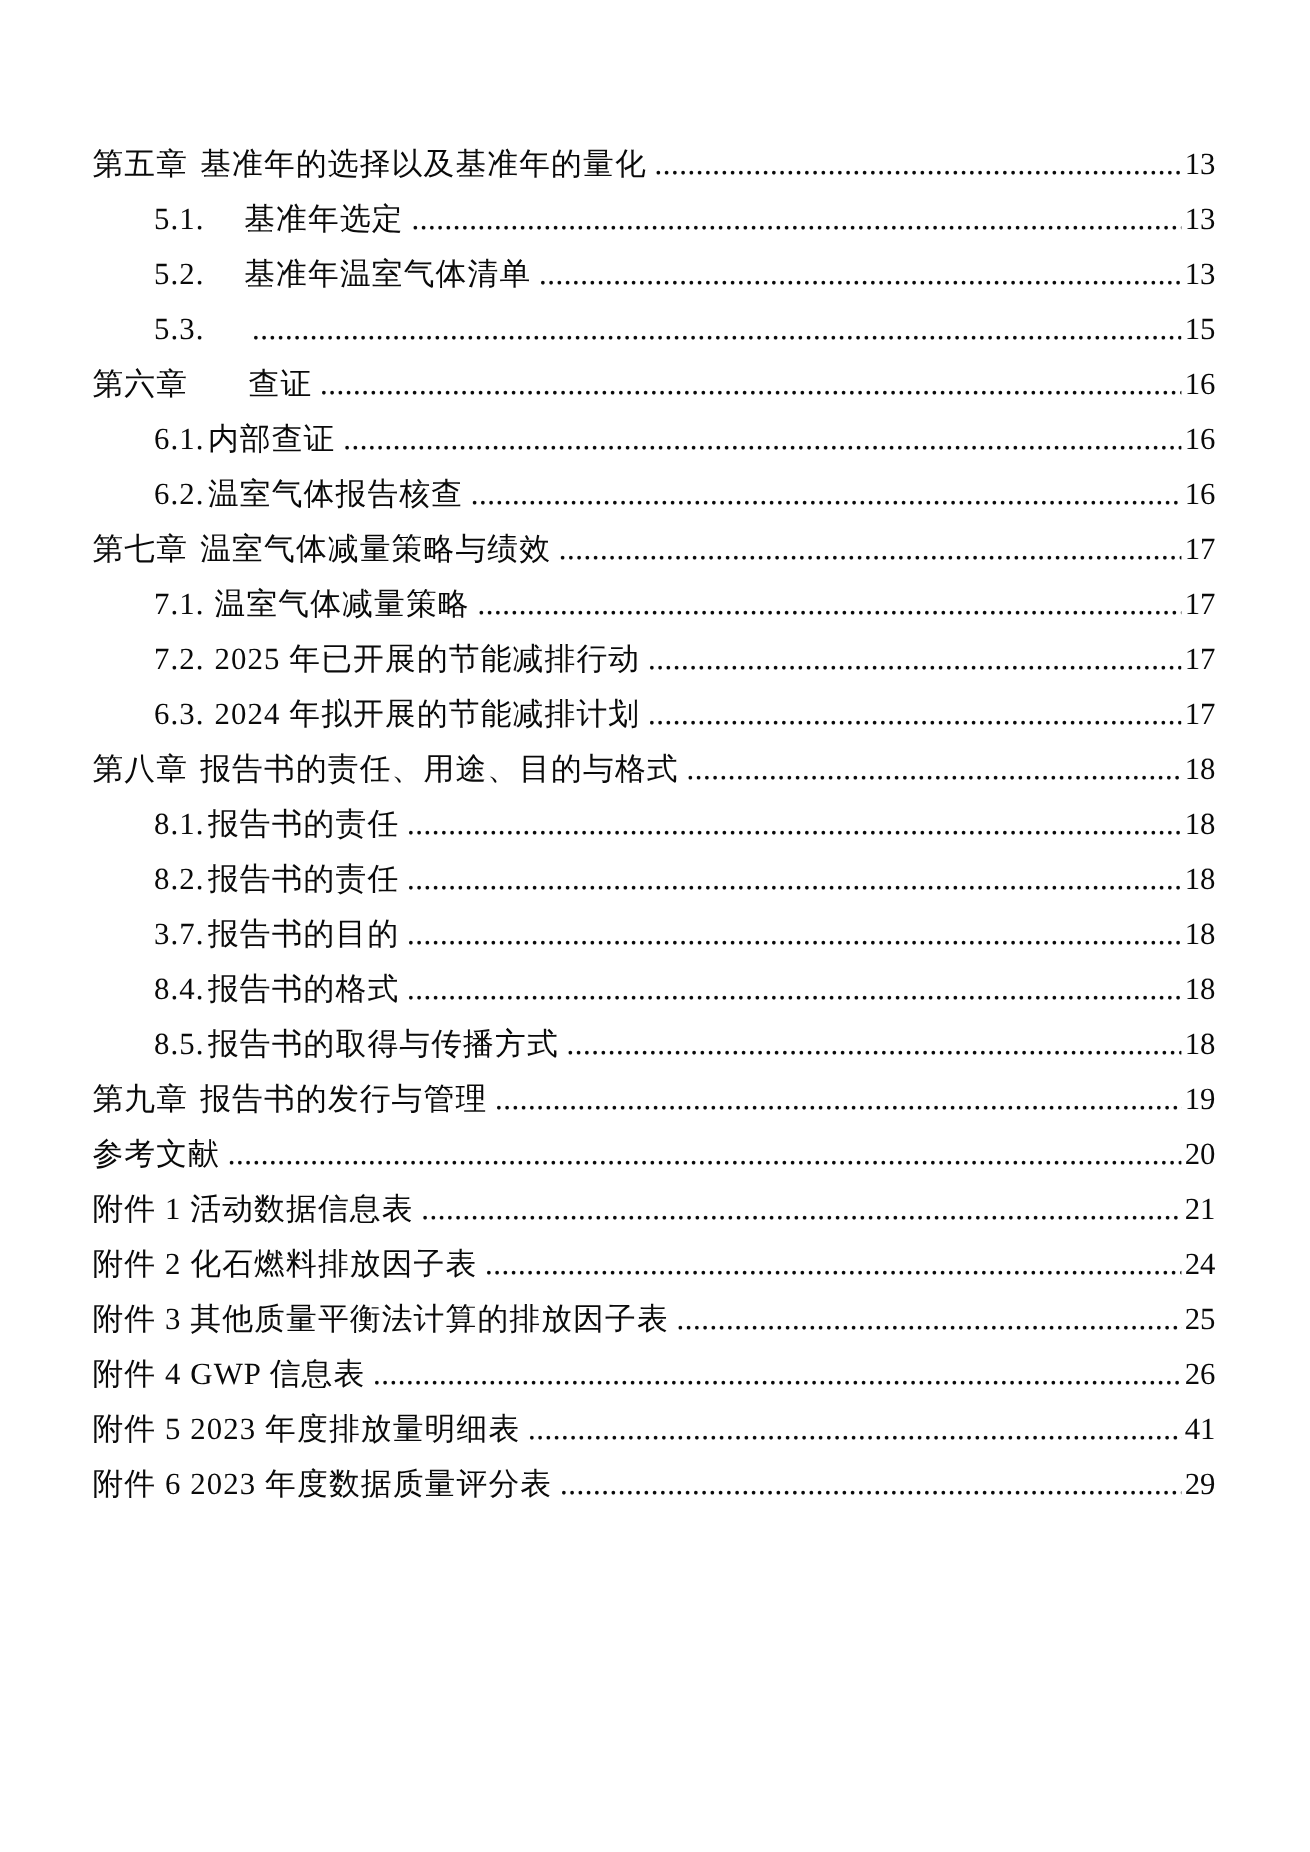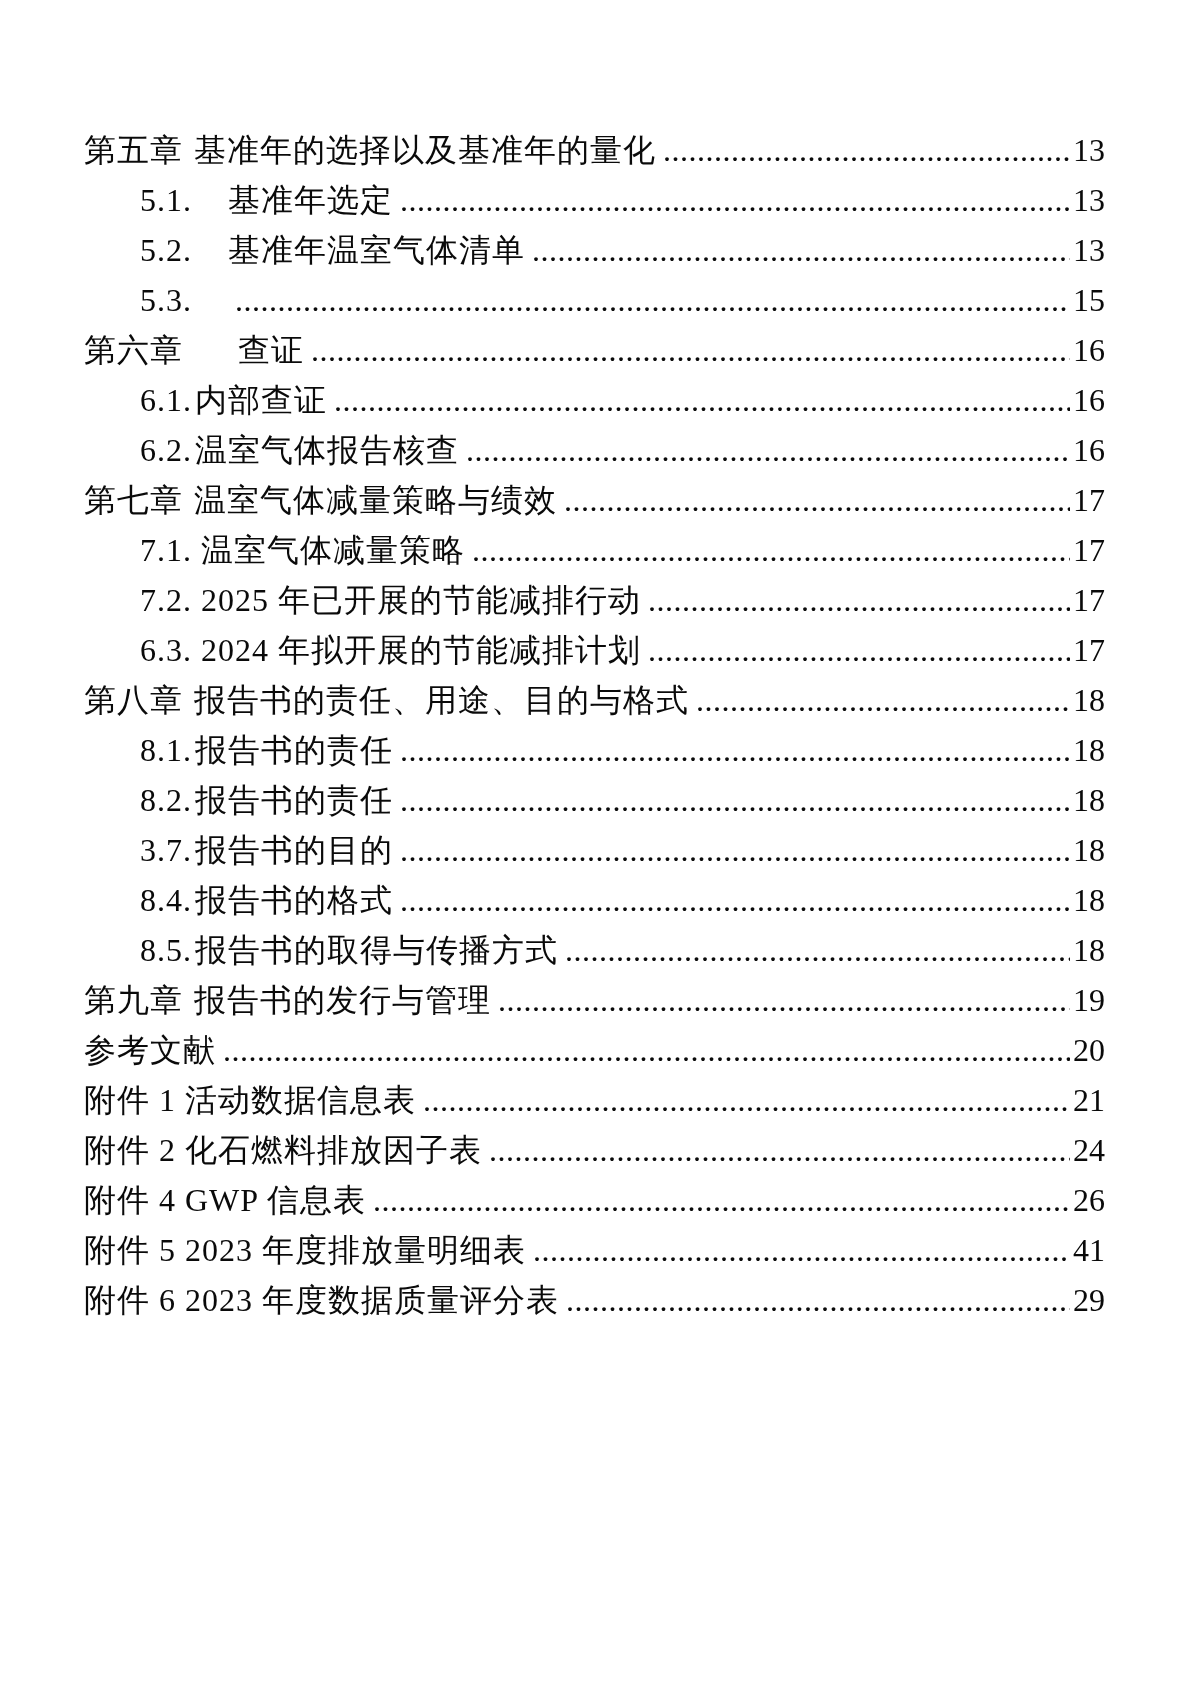--- a/index.html
+++ b/index.html
@@ -19,21 +19,21 @@
   .toc {
     position: absolute;
     left: 84px;
     top: 125px;
     width: 1021px;
   }
   .toc-row {
     display: flex;
     height: 50px;
     line-height: 50px;
-    font-size: 32px;
+    font-size: 28px;
     white-space: nowrap;
   }
   .row-sub {
     padding-left: 56px;
   }
   .prefix {
     flex: 0 0 auto;
     letter-spacing: 1px;
   }
   .gap {
@@ -212,20 +212,27 @@
       <div class="toc-row row-chapter gap-none">
     <span class="prefix"></span>
     <span class="gap" style="width: 0px;"></span>
     <span class="title">附件 2 化石燃料排放因子表</span>
     <span class="leader"></span>
     <span class="page-num">24</span>
   </div>
       <div class="toc-row row-chapter gap-none">
     <span class="prefix"></span>
     <span class="gap" style="width: 0px;"></span>
+    <span class="title">附件 3 其他质量平衡法计算的排放因子表</span>
+    <span class="leader"></span>
+    <span class="page-num">25</span>
+  </div>
+      <div class="toc-row row-chapter gap-none">
+    <span class="prefix"></span>
+    <span class="gap" style="width: 0px;"></span>
     <span class="title">附件 4 GWP 信息表</span>
     <span class="leader"></span>
     <span class="page-num">26</span>
   </div>
       <div class="toc-row row-chapter gap-none">
     <span class="prefix"></span>
     <span class="gap" style="width: 0px;"></span>
     <span class="title">附件 5 2023 年度排放量明细表</span>
     <span class="leader"></span>
     <span class="page-num">41</span>

